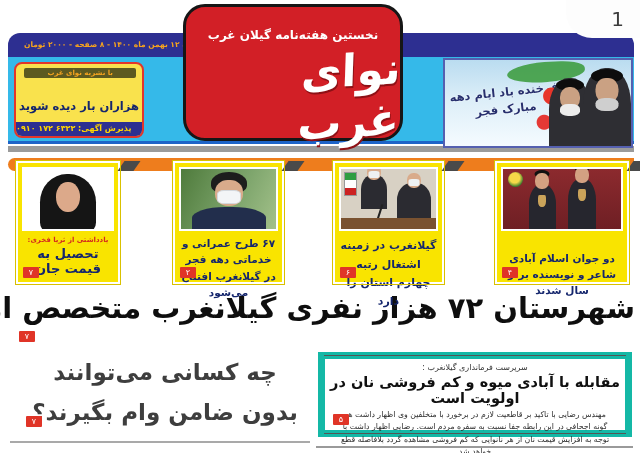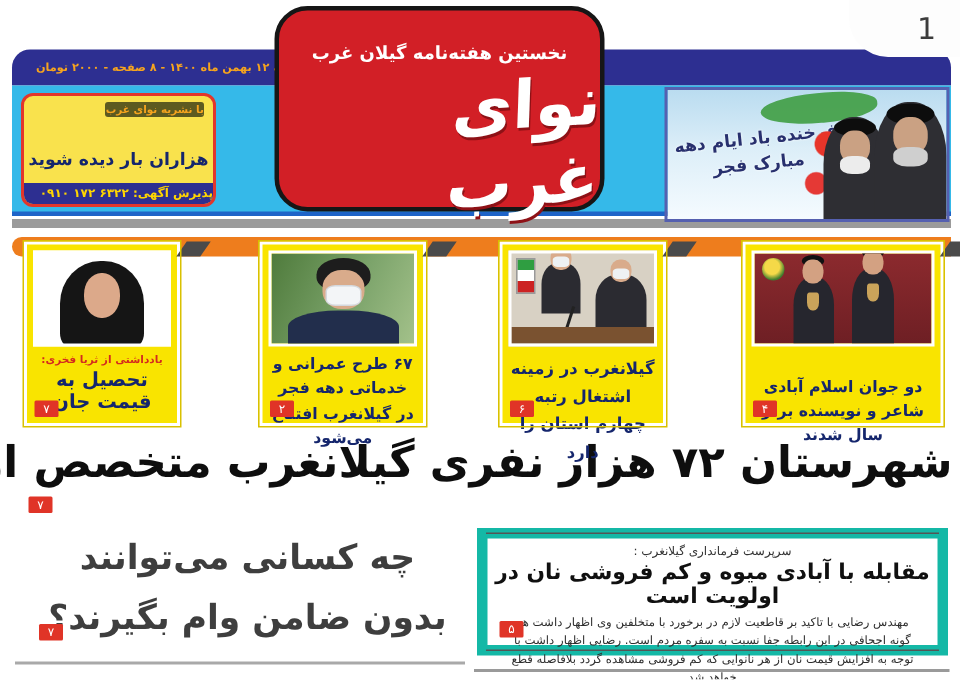--- a/index.html
+++ b/index.html
@@ -21,25 +21,25 @@
 
   
   .cyan-strip { position:absolute; left:0; right:1px; top:57px; height:87px; background:#35b9e9;
                 border-bottom:3px solid #1e64c8; }
 
   
   .ad-box { position:absolute; left:6px; top:62px; width:130px; height:76px; background:#f9e24d;
             border:2px solid #e2362b; border-radius:8px; display:flex; flex-direction:column;
             overflow:hidden; z-index:4; }
   .ad-label { align-self:flex-end; margin:4px 6px 0 0; background:#5d5a20; color:#f6a41e;
-              font-size:7px; font-weight:bold; padding:1px 0; border-radius:2px; direction:rtl; }
+              font-size:7px; font-weight:bold; padding:1px 23px; border-radius:2px; direction:rtl; }
   .ad-headline { color:#15266d; font-size:11.5px; font-weight:bold; text-align:center;
                  margin-top:21px; direction:rtl; }
   .ad-footer { margin-top:auto; background:#2d2f91; color:#ffd600; font-size:8px; font-weight:bold;
-               text-align:right; padding:2px 0 3px; direction:rtl; }
+               text-align:left; padding:2px 0 3px; direction:rtl; }
 
   
   .fajr-banner { position:absolute; right:2px; top:58px; width:190px; height:90px; z-index:4;
                  border:2px solid #5560b0; overflow:hidden;
                  background:linear-gradient(180deg,#badcf0 0%,#dcEEf8 45%,#f5fbff 100%); }
   .fajr-flag { position:absolute; left:62px; top:2px; width:78px; height:20px; background:#3f9d43;
                border-radius:50% 45% 48% 52%; transform:rotate(-5deg); opacity:.9; }
   .fajr-text { position:absolute; left:4px; top:24px; width:112px; color:#28306e; font-size:11.5px;
                font-weight:bold; direction:rtl; text-align:center; line-height:1.5;
                transform:rotate(-6deg); text-shadow:0 0 2px #fff; }

